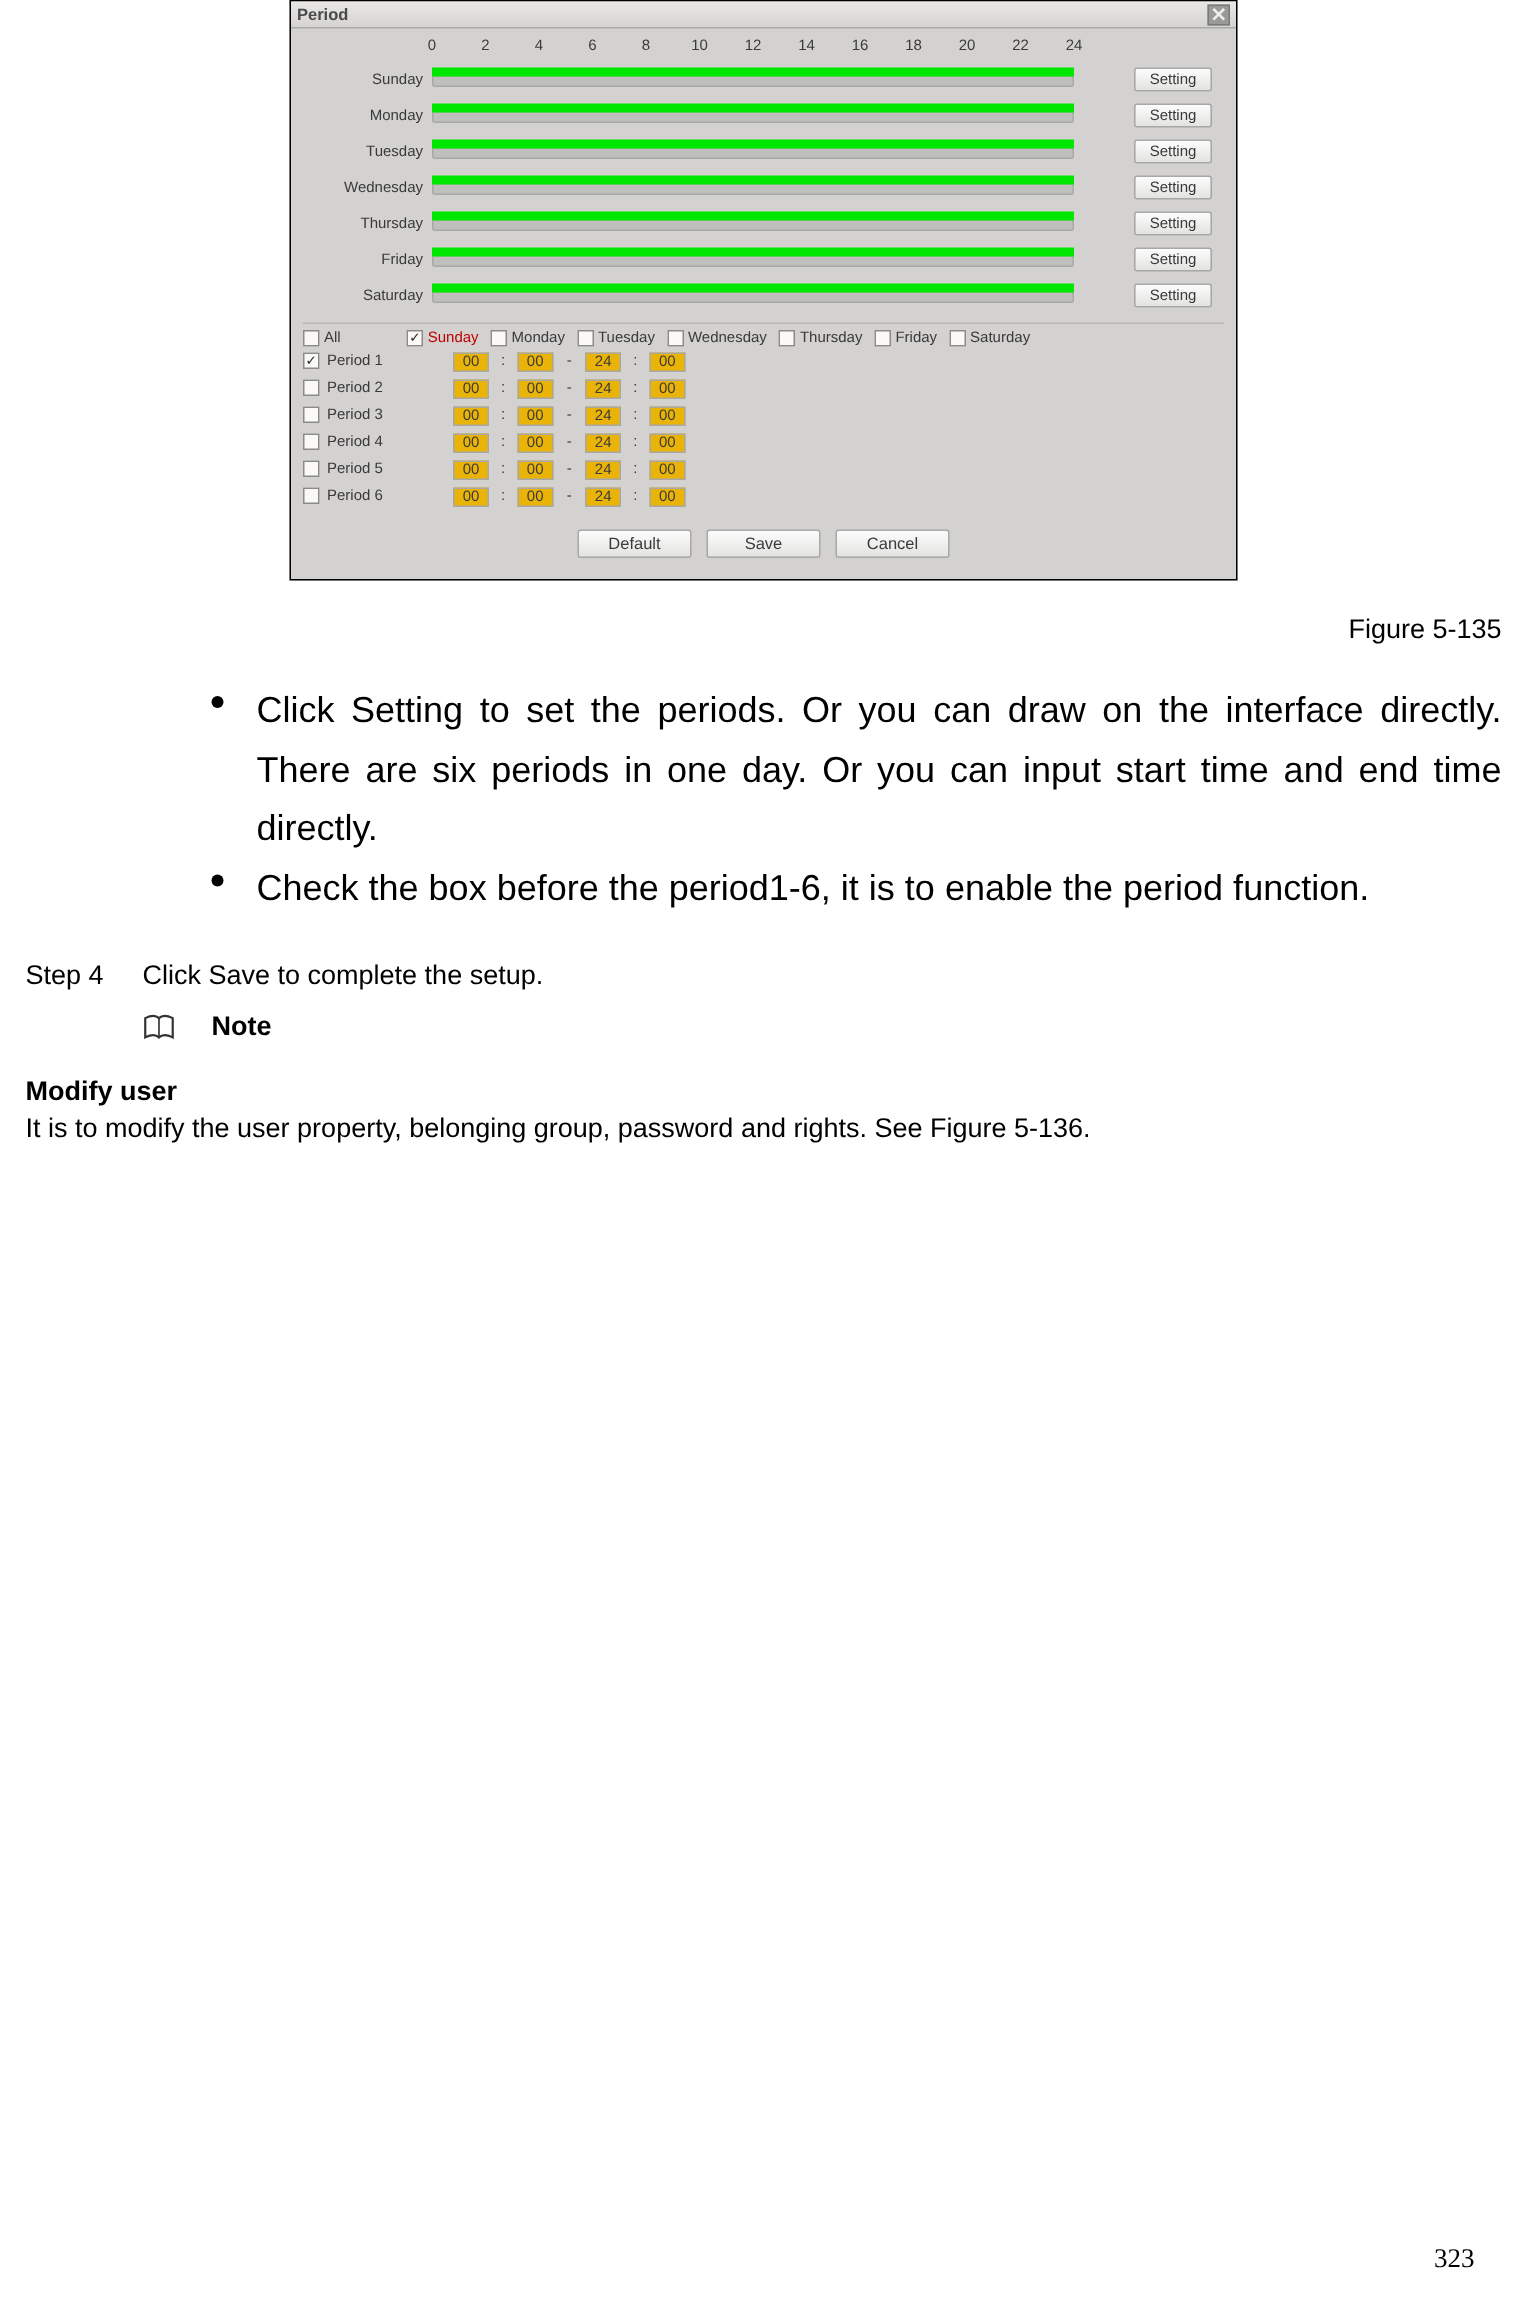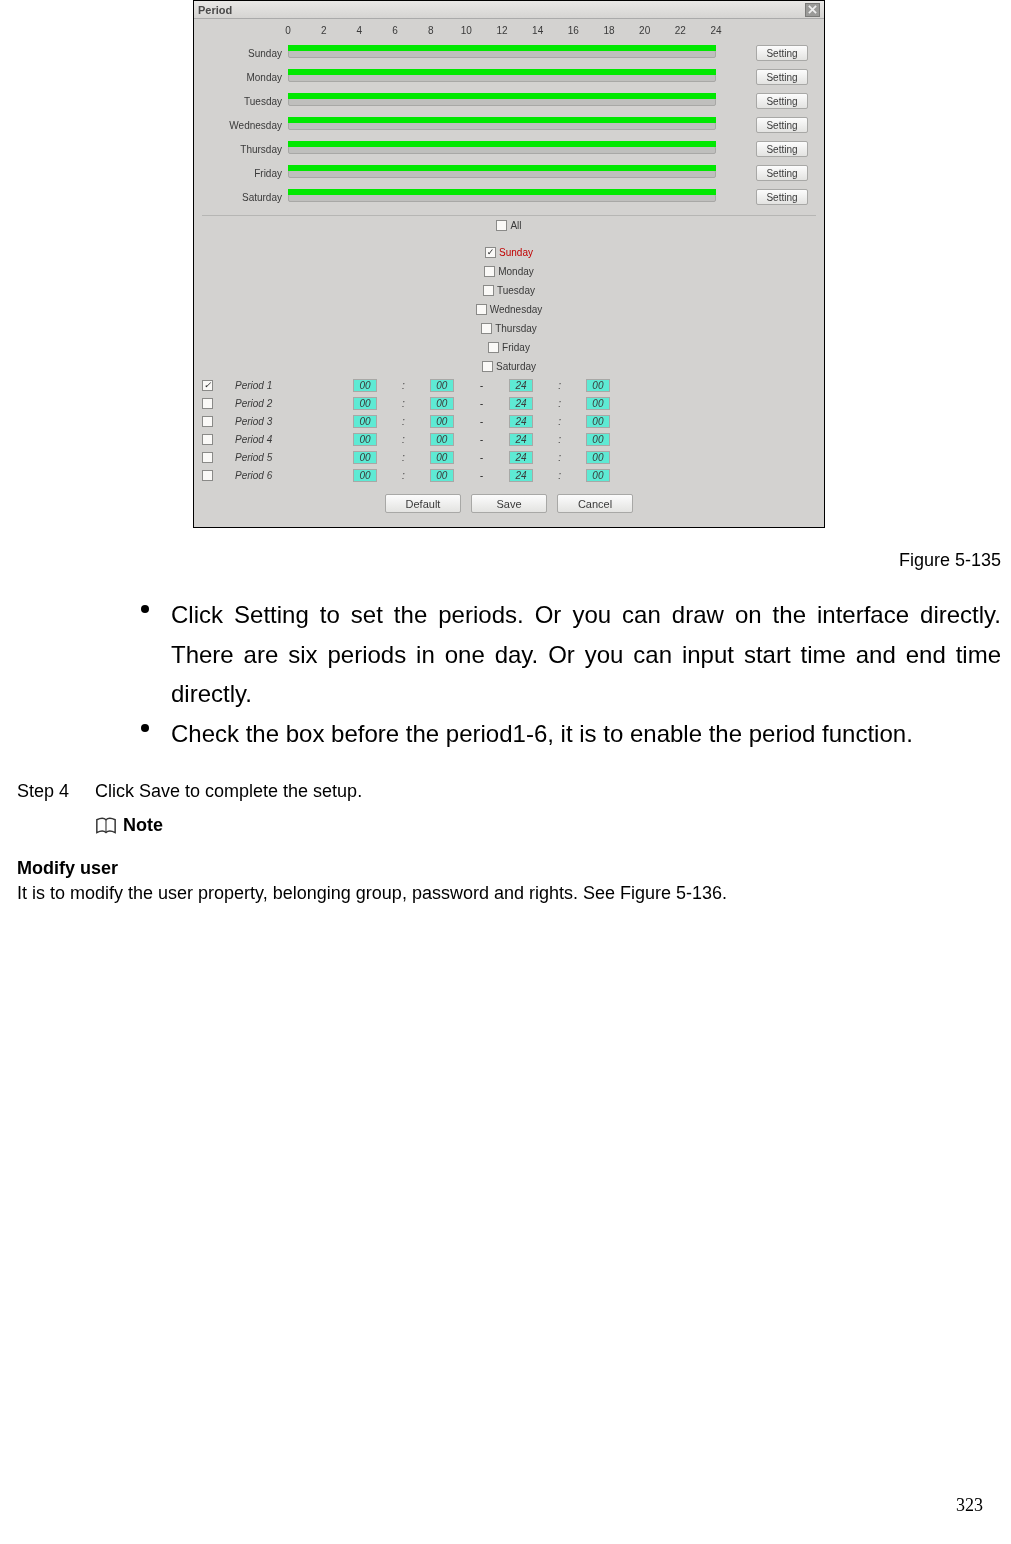--- a/index.html
+++ b/index.html
@@ -68,56 +68,56 @@
     background: linear-gradient(#fcfcfc,#e3e3e1);
     border:1px solid #a8a8a6; border-radius:2px;
     font-size:10px; color:#3a3a3a;
     display:inline-flex; align-items:center; justify-content:center;
   }
   .btn-small { width:52px; height:16px; }
   .week-select {
     border-top:1px solid #b6b6b4;
     margin-top:6px; padding:4px 0 2px 0;
     display:flex; align-items:center; gap:8px;
-    font-size:10px; color:#3a3a3a;flex-direction:column;
+    font-size:10px; color:#3a3a3a;
   }
   .week-select .ws-item { display:flex; align-items:center; gap:3px; }
   .cb {
     width:11px; height:11px; border:1px solid #8a8a88; background:#faf9f7;
     display:inline-flex; align-items:center; justify-content:center;
   }
   .cb.checked::after {
     content:"✓"; font-size:9px; line-height:9px; color:#2a2a2a;
   }
   .periods { margin-top:2px; }
   .period-row {
-    display:flex; align-items:center; height:18px; gap:22px;
-    font-size:10px; color:#3a3a3a;font-style:italic;
+    display:flex; height:18px; gap:5px;
+    font-size:10px; color:#3a3a3a;
   }
   .inputbox {
-    width:24px; height:13px; background:#5eead4; border:1px solid #a8a8a6;
+    width:24px; height:13px; background:#eab308; border:1px solid #a8a8a6;
     display:inline-flex; align-items:center; justify-content:center; font-size:10px;
   }
   .period-row .colon { padding: 0 3px; }
   .period-row .dash { padding: 0 4px; }
   .bottom-btns {
     margin-top:10px; display:flex; justify-content:center; gap:10px;
   }
   .btn-mid { width:76px; height:19px; font-size:11px; }
   
   .figcap { text-align:right; font-size:18px; margin: 22px 0 14px 0; }
   .bullets { margin-left:78px; font-size:24px; line-height:1.65; }
   .bullets li { list-style: none; position:relative; padding-left:36px; text-align:justify; }
   .bullets li::before {
     content:""; position:absolute; left:6px; top:10px; width:8px; height:8px; background:#000; border-radius:50%;
   }
   .step4 { font-size:18px; line-height:1.65; margin-top:14px; }
   .step4 .label { display:inline-block; width:78px; }
   .note-wrap { margin-left:78px; margin-top:8px; }
-  .note-head { display:flex; align-items:center; gap:6px; font-weight:bold; font-size:18px; }
+  .note-head { display:flex; align-items:center; gap:24px; font-weight:bold; font-size:18px; }
   .note-icon { width:22px; height:18px; }
   .note-body { margin-top:4px; font-size:18px; line-height:1.65; }
   .note-body span { background:#dfdfdf; }
   .section-head { font-weight:bold; font-size:18px; margin-top:22px; }
   .para { font-size:18px; line-height:1.65; }
   .pagenum { position:absolute; bottom:28px; right:28px; font-family: "Times New Roman", serif; font-size:18px; }
   .sunday-red { color:#c00000; }
 </style>
 </head>
 <body>

